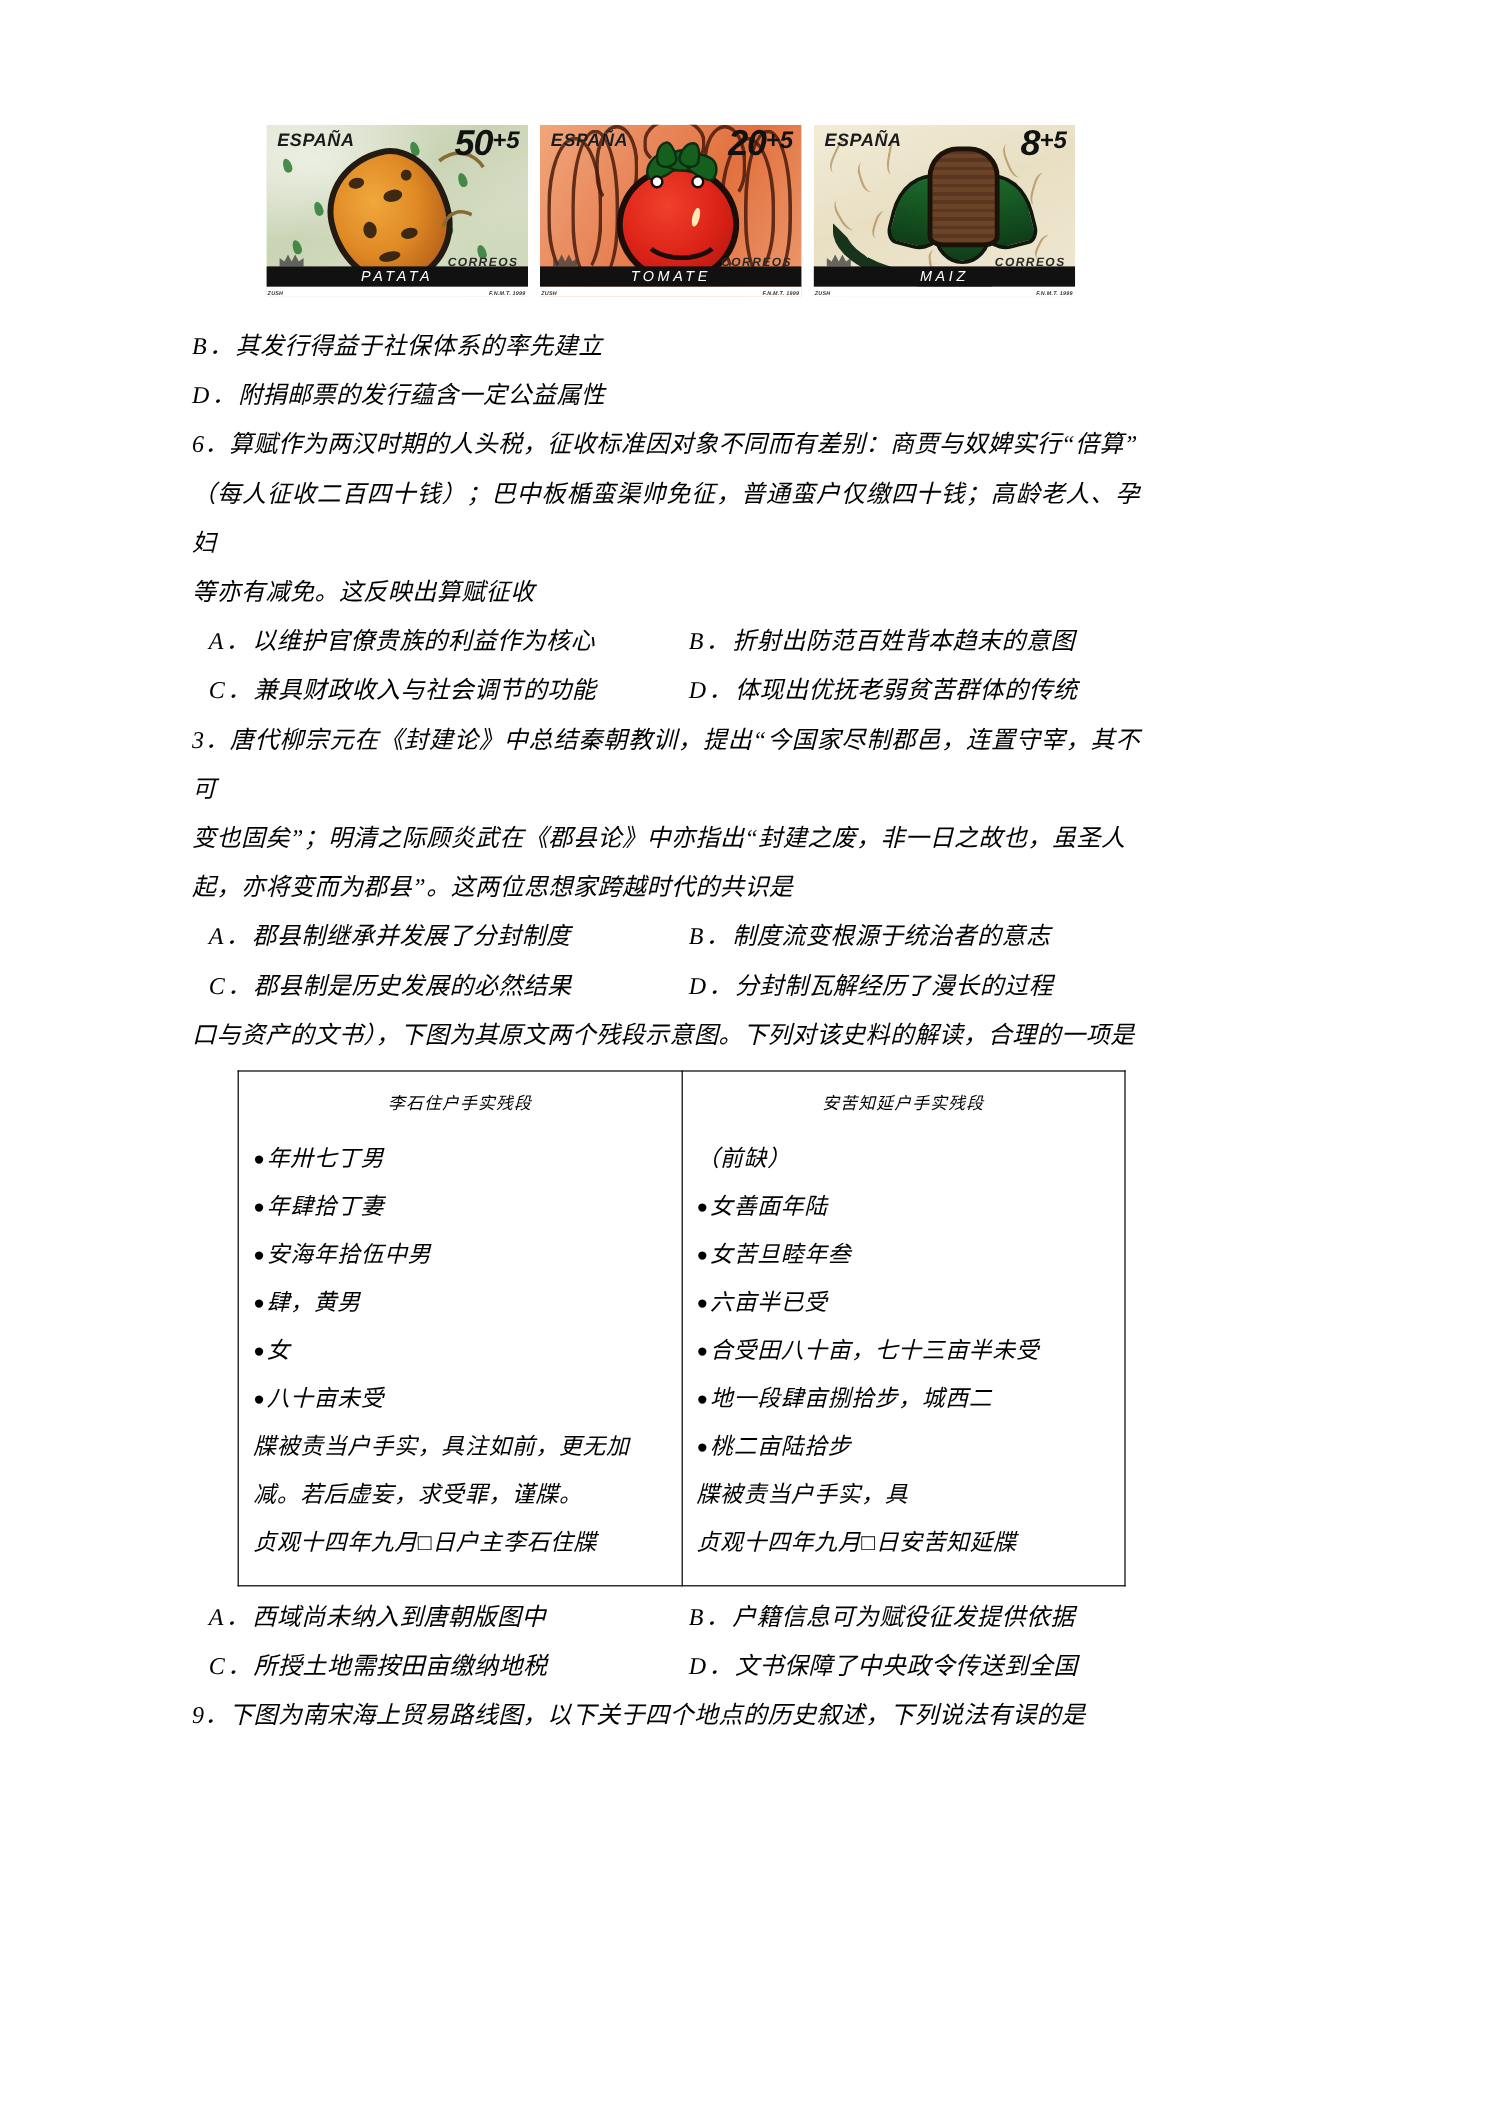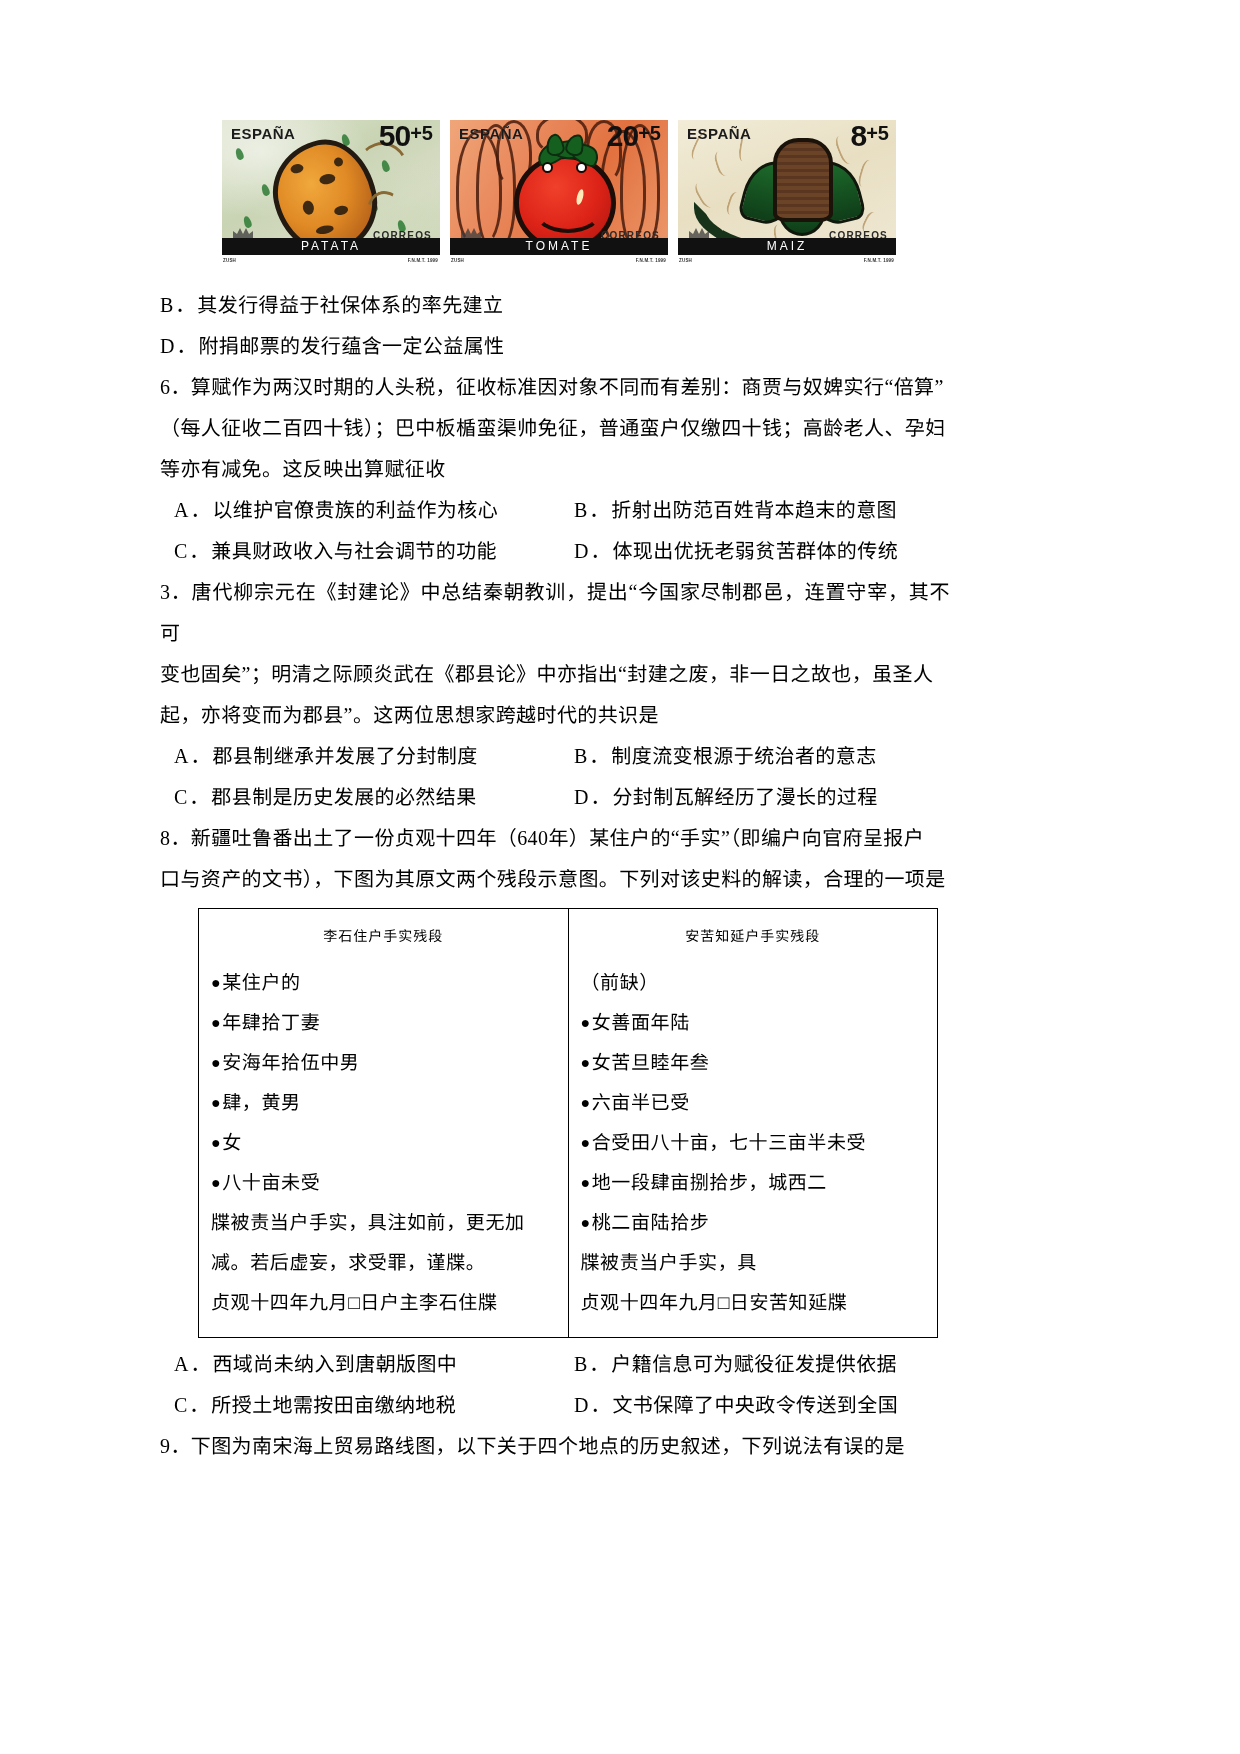--- a/index.html
+++ b/index.html
@@ -17,22 +17,23 @@
     width: 1240px;
     height: 1754px;
     margin: 0 auto;
     background: #ffffff;
     overflow: hidden;
     box-sizing: border-box;
   }
   .content {
     position: absolute;
     left: 160px;
-    top: 120px;
+    top: 104px;
     width: 790px;
+    font-style: italic;
   }
 
   
   .stamps-figure {
     display: flex;
     gap: 10px;
     justify-content: flex-start;
     align-items: flex-start;
     padding-left: 62px;
     margin-bottom: 22px;
@@ -481,30 +482,29 @@
     <div class="qline qstem">起，亦将变而为郡县”。这两位思想家跨越时代的共识是</div>
     <div class="options-row">
       <div class="opt opt-a"><span class="mark">A．</span><span>郡县制继承并发展了分封制度</span></div>
       <div class="opt opt-b"><span class="mark">B．</span><span>制度流变根源于统治者的意志</span></div>
     </div>
     <div class="options-row">
       <div class="opt opt-c"><span class="mark">C．</span><span>郡县制是历史发展的必然结果</span></div>
       <div class="opt opt-d"><span class="mark">D．</span><span>分封制瓦解经历了漫长的过程</span></div>
     </div>
 
-    <div class="qline qstem">8．新疆吐鲁番出土了一份贞观十四年（640年）某住户的“手实”（即编户向官府呈报户</div>
     <div class="qline qstem">口与资产的文书），下图为其原文两个残段示意图。下列对该史料的解读，合理的一项是</div>
 
     <table class="doc-table">
       <tbody>
           <tr>
         <td>
           <div class="cell-title">李石住户手实残段</div>
           <div class="spacer-8"></div>
-          <div class="cell-line"><span class="bullet">●</span><span>某住户的</span></div>
+          <div class="cell-line"><span class="bullet">●</span><span>年卅七丁男</span></div>
           <div class="cell-line"><span class="bullet">●</span><span>年肆拾丁妻</span></div>
           <div class="cell-line"><span class="bullet">●</span><span>安海年拾伍中男</span></div>
           <div class="cell-line"><span class="bullet">●</span><span>肆，黄男</span></div>
           <div class="cell-line"><span class="bullet">●</span><span>女</span></div>
           <div class="cell-line"><span class="bullet">●</span><span>八十亩未受</span></div>
           <div class="cell-line justify">牒被责当户手实，具注如前，更无加</div>
           <div class="cell-line justify">减。若后虚妄，求受罪，谨牒。</div>
           <div class="cell-line justify">贞观十四年九月□日户主李石住牒</div>
         </td>
         <td>

